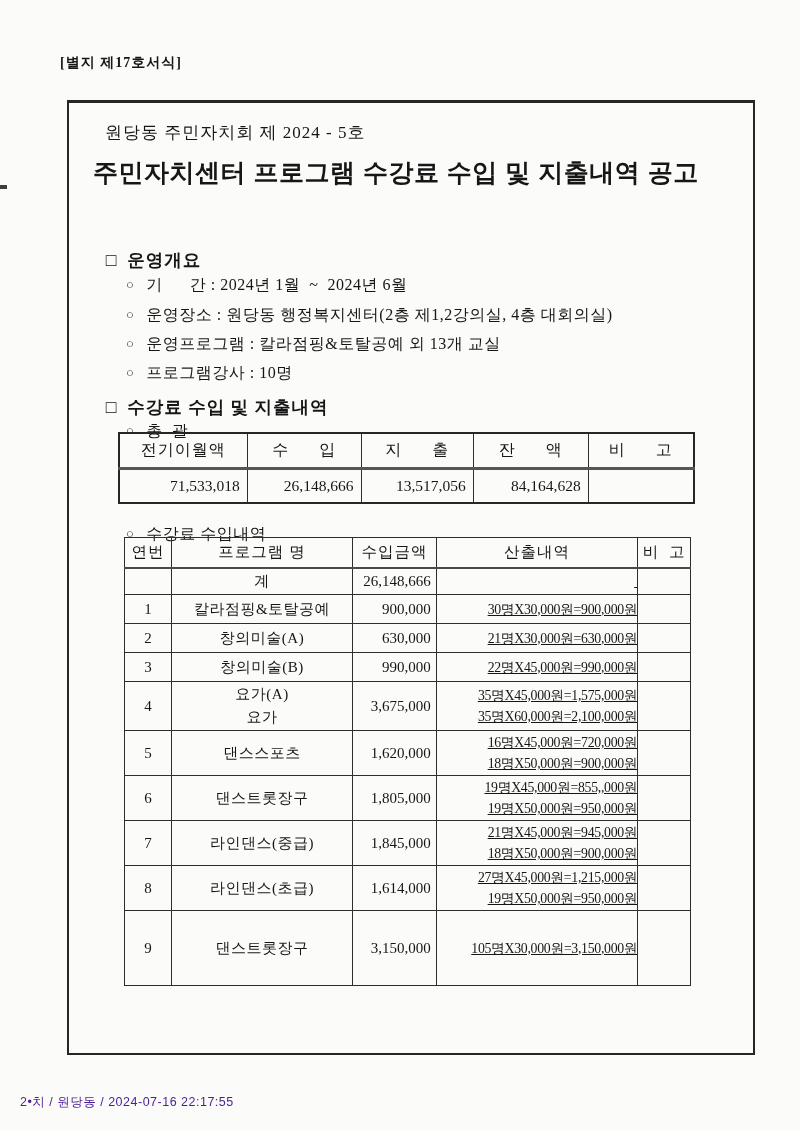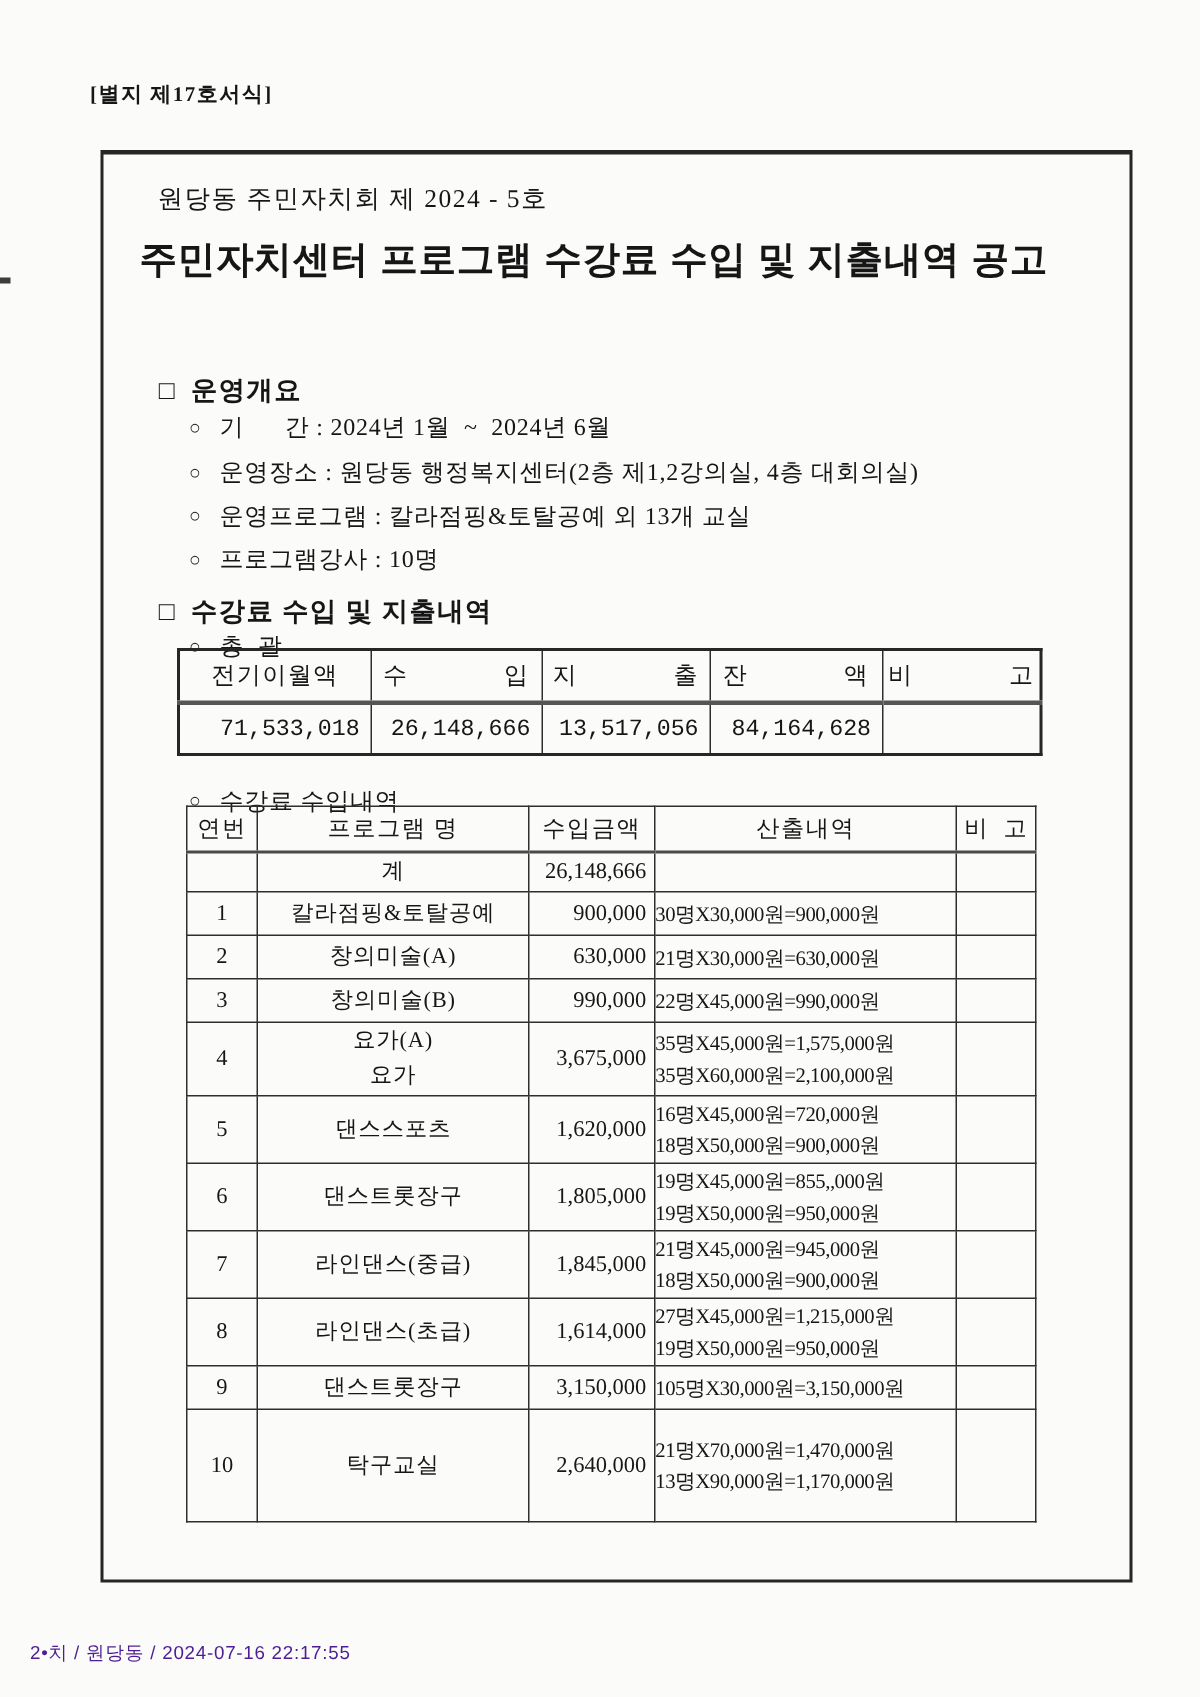--- a/index.html
+++ b/index.html
@@ -26,33 +26,33 @@
     font-size:17.5px;font-weight:700;letter-spacing:1px;white-space:pre;
     font-family:"Liberation Serif","DejaVu Serif",serif;
   }
   .sec-heading .marker{margin-right:10px;font-weight:400;}
   .sub-item{font-size:16px;letter-spacing:0.5px;white-space:pre;}
   .sub-item .marker{margin-right:12px;font-size:13px;position:relative;top:-1px;}
   
   table{border-collapse:collapse;table-layout:fixed;width:100%;}
   th,td{border:1.5px solid #2e2e2e;vertical-align:middle;overflow:hidden;}
   th{font-weight:400;font-size:16px;letter-spacing:1px;white-space:pre;}
-  .summary-wrap{left:118px;top:432px;width:577px;font-family:Liberation Mono, monospace;}
+  .summary-wrap{left:118px;top:432px;width:577px;}
   .summary-wrap table{border:2px solid #262626;}
   .summary-wrap th{height:31px;border-bottom:3px solid #565656;}
   .summary-wrap td{height:30px;font-size:15.5px;text-align:right;padding-right:7px;}
   .income-wrap{left:124px;top:537px;width:567px;}
   .income-wrap table{border:1.8px solid #262626;}
   .income-wrap th{height:27px;border-bottom:2.5px solid #4a4a4a;font-size:15.5px;}
   .income-wrap td{height:26px;font-size:15px;line-height:19px;padding:1px 0;}
   .income-wrap td.c0{text-align:center;}
   .income-wrap td.c1{text-align:center;letter-spacing:0.5px;}
   .income-wrap td.c1 div{line-height:23px;}
   .income-wrap td.c2{text-align:right;padding-right:5px;}
-  .income-wrap td.c3{text-align:left;font-size:13.8px;letter-spacing:-0.3px;}
+  .income-wrap td.c3{text-align:right;font-size:13.8px;letter-spacing:-0.3px;text-decoration:underline;}
   .income-wrap td.c3 div{line-height:21px;}
   .income-wrap tbody tr:first-child td{height:22px;}
   .income-wrap tbody tr:last-child td{height:72px;}
   .footer-note{
     left:20px;top:1094px;font-size:12.5px;color:#4c1d95;
     font-family:Liberation Sans, sans-serif;letter-spacing:0.5px;
   }
   .edge-artifact{left:0;top:185px;width:7px;height:4px;background:#3d3d3d;}
 </style>
 </head>
@@ -251,30 +251,18 @@
           <td class="c0">9</td>
           <td class="c1">
             <div>댄스트롯장구</div>
           </td>
           <td class="c2">3,150,000</td>
           <td class="c3">
             <div>105명X30,000원=3,150,000원</div>
           </td>
           <td class="c4">&nbsp;</td>
         </tr>
-        <tr>
-          <td class="c0">10</td>
-          <td class="c1">
-            <div>탁구교실</div>
-          </td>
-          <td class="c2">2,640,000</td>
-          <td class="c3">
-            <div>21명X70,000원=1,470,000원</div>
-            <div>13명X90,000원=1,170,000원</div>
-          </td>
-          <td class="c4">&nbsp;</td>
-        </tr>
       </tbody>
   </table>
 </div>
 
 <div class="abs footer-note">2•치 / 원당동 / 2024-07-16 22:17:55</div>
 <div class="abs edge-artifact"></div>
 
 </body></html>

